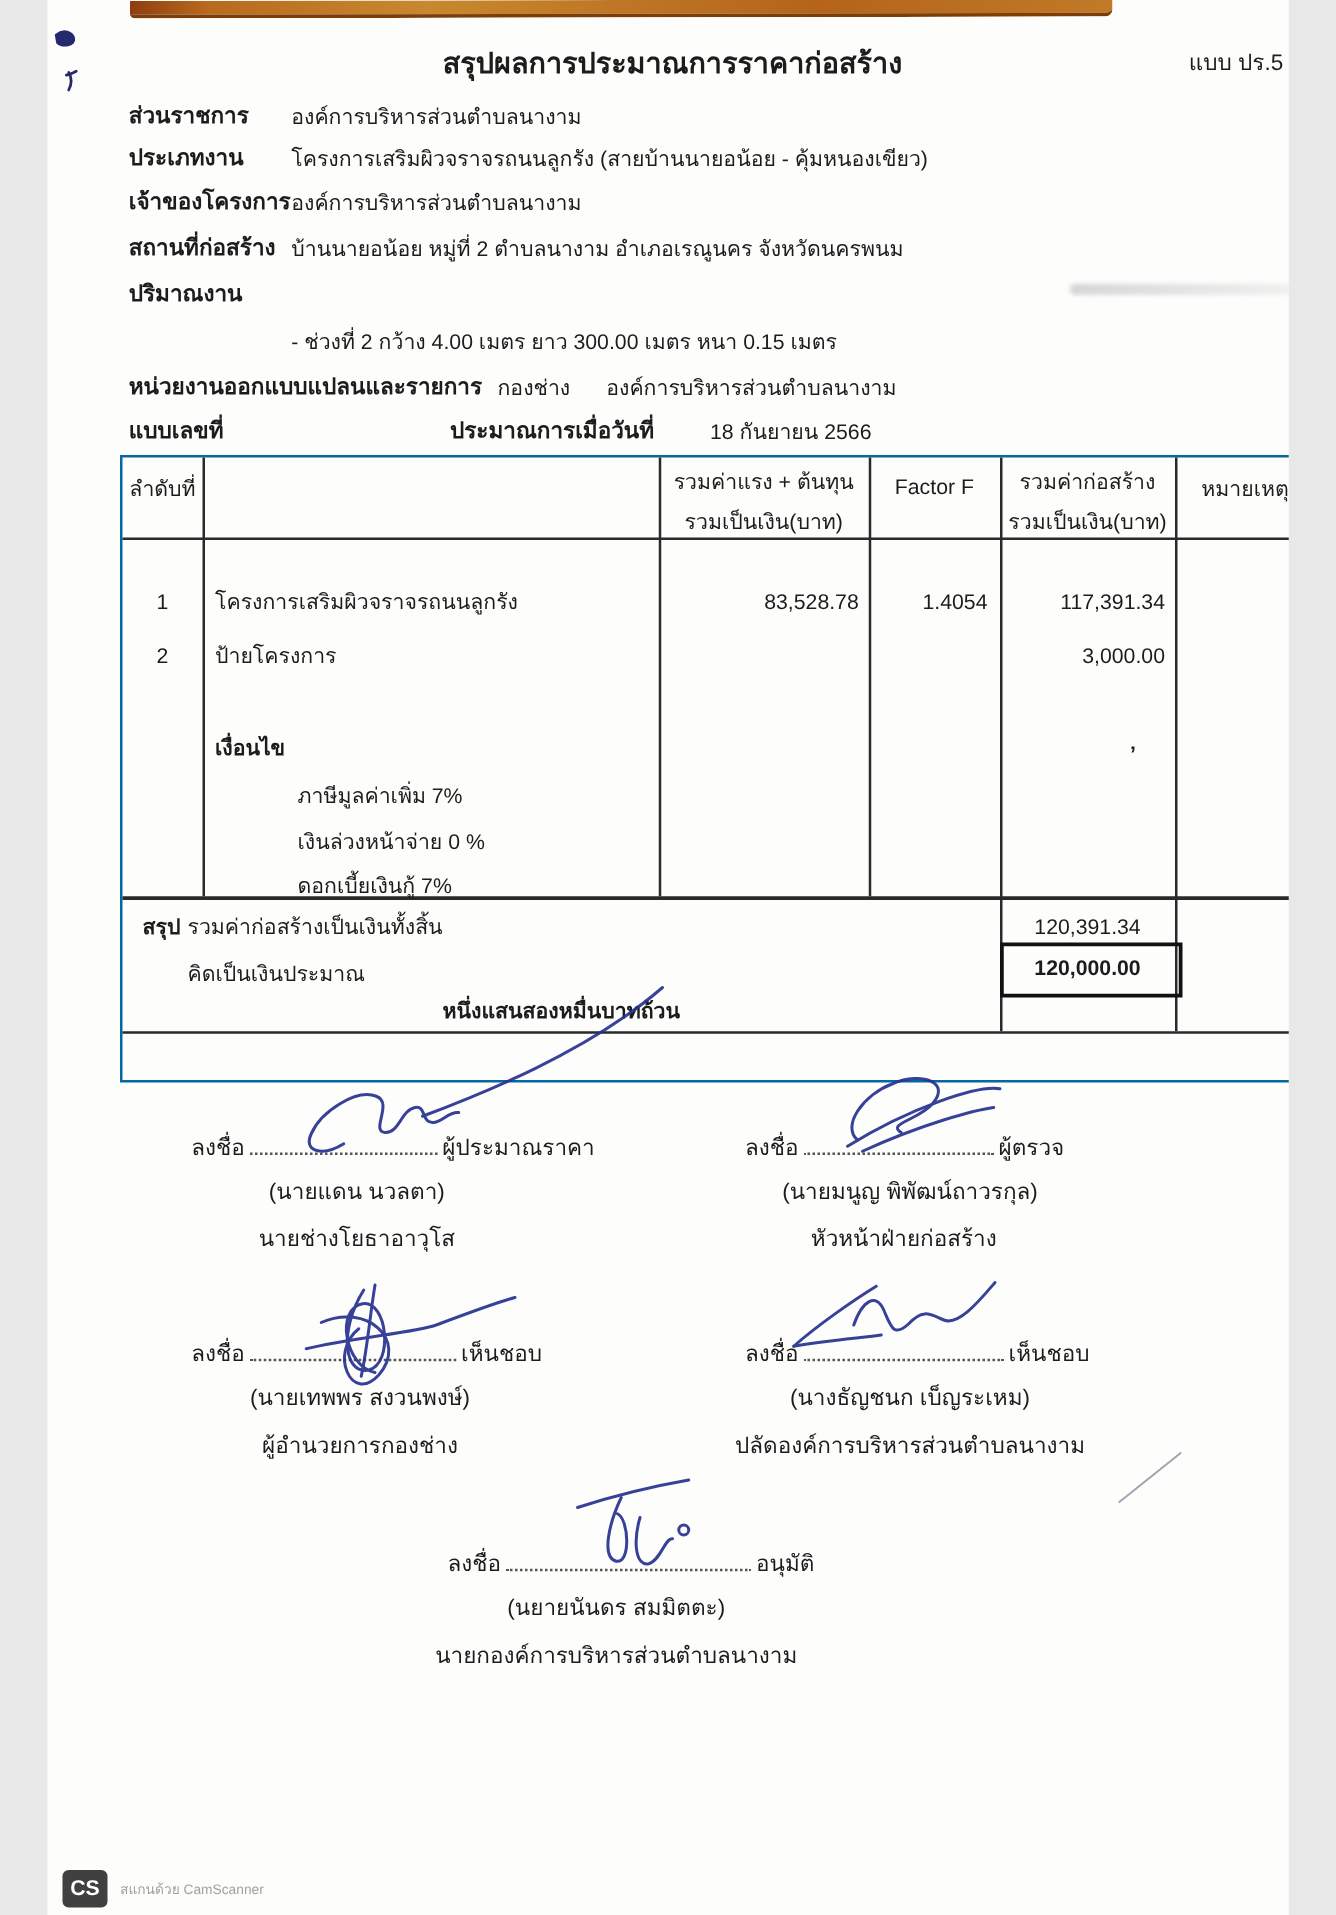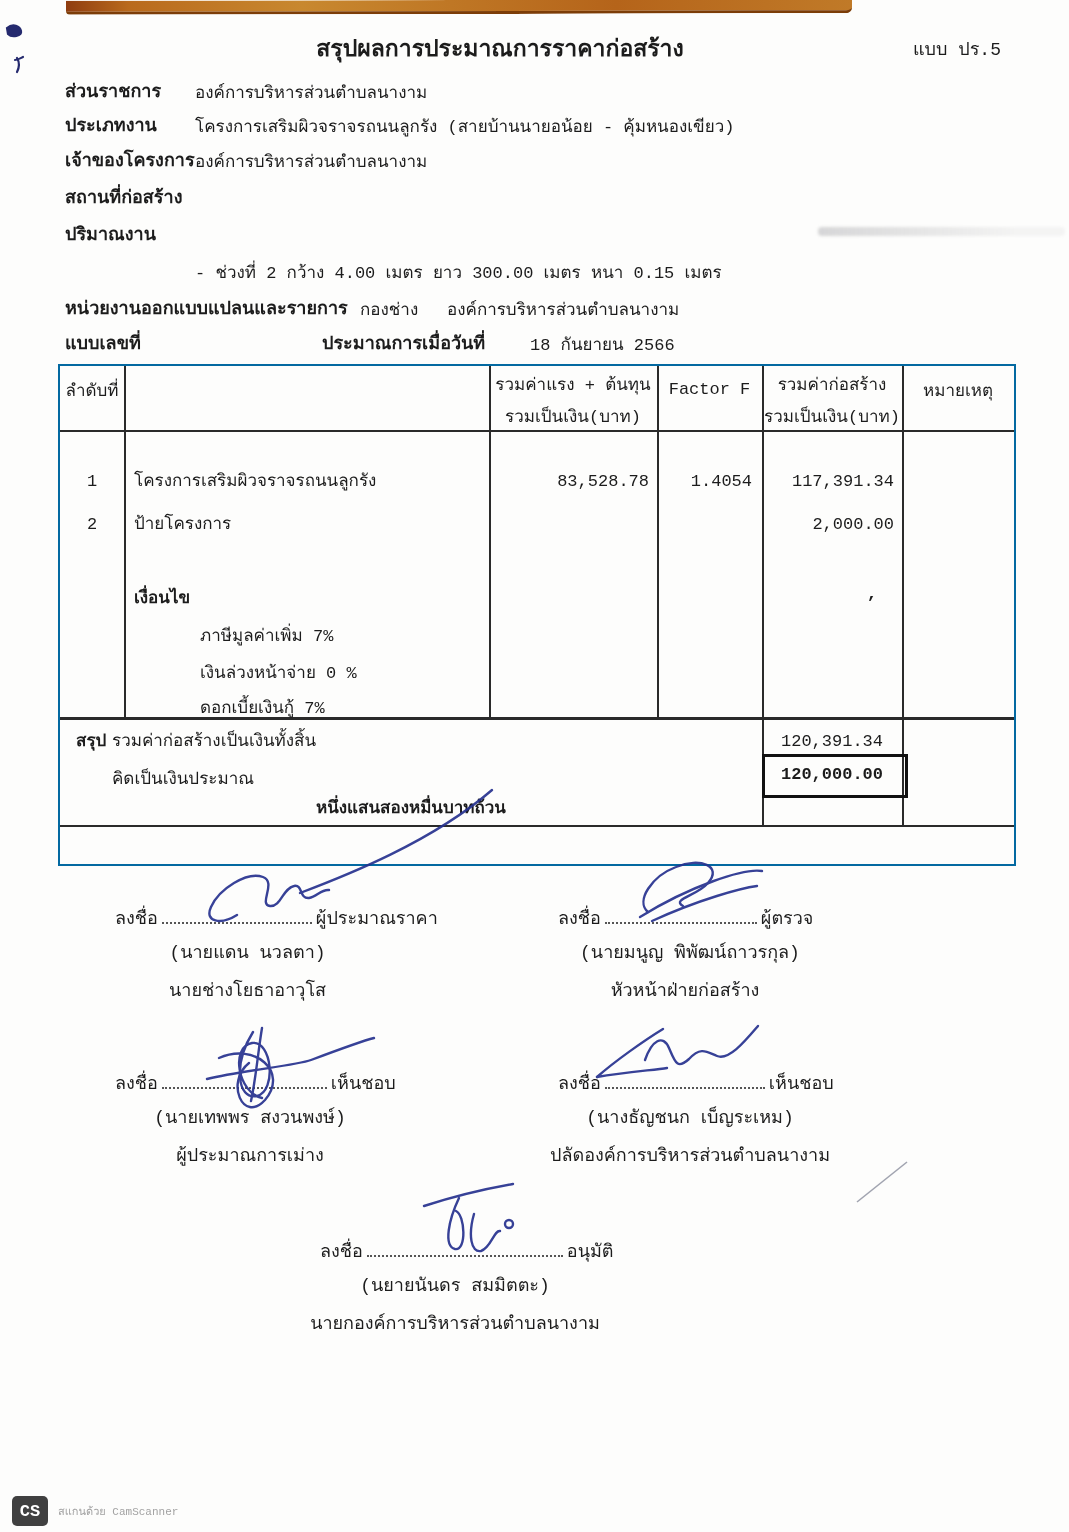--- a/index.html
+++ b/index.html
@@ -1,19 +1,19 @@
 <!DOCTYPE html>
 <html><head>
 <meta charset="utf-8">
 <style>
   html,body{margin:0;padding:0;background:#e8e8e8;}
   .sheet{
-    position:relative;width:1069px;height:1532px;margin:0 auto;
+    position:relative;width:993px;height:1532px;margin:0 auto;
     background:#fdfdfc;overflow:hidden;
-    font-family:Liberation Mono, monospace;
+    font-family:Liberation Sans, sans-serif;
     color:#1c1c1c;
   }
   .abs{position:absolute;}
   .b{font-weight:bold;}
   .ctr{text-align:center;}
   .r{text-align:right;}
   .t17{font-size:17px;line-height:1.15;}
   .t18{font-size:18px;line-height:1.15;}
   .t23{font-size:23px;line-height:1.1;}
   .hline{position:absolute;background:#2a2a2a;height:2px;}
@@ -53,20 +53,21 @@
   <div class="abs t18 b" style="left:65px;top:82px;">ส่วนราชการ</div>
   <div class="abs t17" style="left:195px;top:84px;">องค์การบริหารส่วนตำบลนางาม</div>
 
   <div class="abs t18 b" style="left:65px;top:116px;">ประเภทงาน</div>
   <div class="abs t17" style="left:195px;top:118px;">โครงการเสริมผิวจราจรถนนลูกรัง  (สายบ้านนายอน้อย - คุ้มหนองเขียว)</div>
 
   <div class="abs t18 b" style="left:65px;top:151px;">เจ้าของโครงการ</div>
   <div class="abs t17" style="left:195px;top:153px;">องค์การบริหารส่วนตำบลนางาม</div>
 
   <div class="abs t18 b" style="left:65px;top:188px;">สถานที่ก่อสร้าง</div>
+  <div class="abs t17" style="left:195px;top:190px;">บ้านนายอน้อย  หมู่ที่ 2   ตำบลนางาม  อำเภอเรณูนคร  จังหวัดนครพนม</div>
 
   <div class="abs t18 b" style="left:65px;top:225px;">ปริมาณงาน</div>
   <div class="abs t17" style="left:195px;top:264px;">- ช่วงที่ 2  กว้าง 4.00 เมตร ยาว 300.00 เมตร หนา 0.15 เมตร</div>
 
   <div class="abs t18 b" style="left:65px;top:299px;">หน่วยงานออกแบบแปลนและรายการ</div>
   <div class="abs t17" style="left:360px;top:301px;">กองช่าง</div>
   <div class="abs t17" style="left:447px;top:301px;">องค์การบริหารส่วนตำบลนางาม</div>
 
   <div class="abs t18 b" style="left:65px;top:334px;">แบบเลขที่</div>
   <div class="abs t18 b" style="left:322px;top:334px;">ประมาณการเมื่อวันที่</div>
@@ -92,21 +93,21 @@
     <div class="abs t17 ctr" style="left:842px;top:16px;width:112px;">หมายเหตุ</div>
 
     <div class="abs t17 ctr" style="left:0;top:106px;width:64px;">1</div>
     <div class="abs t17" style="left:74px;top:106px;">โครงการเสริมผิวจราจรถนนลูกรัง</div>
     <div class="abs t17 r" style="left:429px;top:106px;width:160px;">83,528.78</div>
     <div class="abs t17 r" style="left:597px;top:106px;width:95px;">1.4054</div>
     <div class="abs t17 r" style="left:702px;top:106px;width:132px;">117,391.34</div>
 
     <div class="abs t17 ctr" style="left:0;top:149px;width:64px;">2</div>
     <div class="abs t17" style="left:74px;top:149px;">ป้ายโครงการ</div>
-    <div class="abs t17 r" style="left:702px;top:149px;width:132px;">2,000.00</div>
+    <div class="abs t17 r" style="left:702px;top:149px;width:132px;">3,000.00</div>
 
     <div class="abs t17 b" style="left:74px;top:223px;">เงื่อนไข</div>
     <div class="abs t17" style="left:140px;top:261px;">ภาษีมูลค่าเพิ่ม 7%</div>
     <div class="abs t17" style="left:140px;top:298px;">เงินล่วงหน้าจ่าย      0  %</div>
     <div class="abs t17" style="left:140px;top:333px;">ดอกเบี้ยเงินกู้    7%</div>
     <div class="abs t17 b" style="left:806px;top:228px;">’</div>
 
     <div class="abs t17 b" style="left:16px;top:366px;">สรุป</div>
     <div class="abs t17" style="left:52px;top:366px;">รวมค่าก่อสร้างเป็นเงินทั้งสิ้น</div>
     <div class="abs t17 ctr" style="left:702px;top:366px;width:140px;">120,391.34</div>
@@ -127,21 +128,21 @@
   <div class="sigrow" style="left:558px;top:903px;">
     <span>ลงชื่อ</span><span class="dots" style="width:152px;"></span><span>ผู้ตรวจ</span>
   </div>
   <div class="abs t18 ctr" style="left:560px;top:943px;width:260px;">(นายมนูญ  พิพัฒน์ถาวรกุล)</div>
   <div class="abs t18 ctr" style="left:560px;top:981px;width:250px;">หัวหน้าฝ่ายก่อสร้าง</div>
 
   <div class="sigrow" style="left:115px;top:1068px;">
     <span>ลงชื่อ</span><span class="dots" style="width:165px;"></span><span>เห็นชอบ</span>
   </div>
   <div class="abs t18 ctr" style="left:125px;top:1108px;width:250px;">(นายเทพพร  สงวนพงษ์)</div>
-  <div class="abs t18 ctr" style="left:125px;top:1146px;width:250px;">ผู้ประมาณการเม่าง</div>
+  <div class="abs t18 ctr" style="left:125px;top:1146px;width:250px;">ผู้อำนวยการกองช่าง</div>
 
   <div class="sigrow" style="left:558px;top:1068px;">
     <span>ลงชื่อ</span><span class="dots" style="width:160px;"></span><span>เห็นชอบ</span>
   </div>
   <div class="abs t18 ctr" style="left:560px;top:1108px;width:260px;">(นางธัญชนก  เบ็ญระเหม)</div>
   <div class="abs t18 ctr" style="left:545px;top:1146px;width:290px;">ปลัดองค์การบริหารส่วนตำบลนางาม</div>
 
   <div class="sigrow" style="left:320px;top:1236px;">
     <span>ลงชื่อ</span><span class="dots" style="width:196px;"></span><span>อนุมัติ</span>
   </div>

